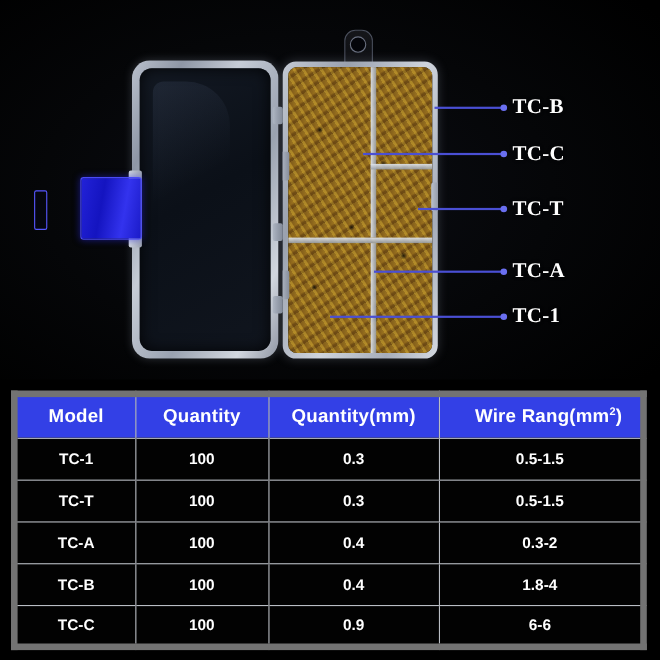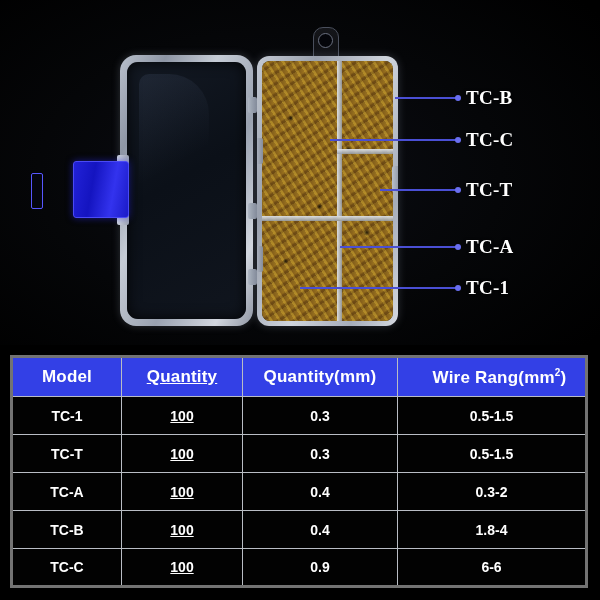--- a/index.html
+++ b/index.html
@@ -236,21 +236,21 @@
     text-shadow: 0 0 3px rgba(0,0,0,0.9);
   }
 
   
   #spec-table {
     position: absolute;
     left: 10px; top: 355px;
     width: 578px; height: 232px;
     border-collapse: collapse;
     table-layout: fixed;
-    border: 3px solid #737373;
+    border: 6px solid #737373;
   }
   #spec-table th {
     background: #3340e6;
     color: #ffffff;
     font-size: 17px;
     font-weight: bold;
     height: 40px;
     border-right: 1px solid #b9bdc4;
     letter-spacing: 0.2px;
   }
@@ -261,21 +261,21 @@
     font-size: 14px;
     font-weight: bold;
     height: 38px;
     text-align: center;
     border-top: 1px solid #b9bdc4;
     border-right: 1px solid #b9bdc4;
   }
   #spec-table td:last-child { border-right: none; }
   #spec-table sup { font-size: 10px; vertical-align: super; }
   .col-model { width: 110px; }
-  .col-qty { width: 121px; text-decoration: underline; }
+  .col-qty { width: 121px; }
   .col-thick { width: 155px; }
 </style>
 </head>
 <body>
 
 <div id="page">
 
   <div id="photo">
 
     <div class="hang-tab"></div>

